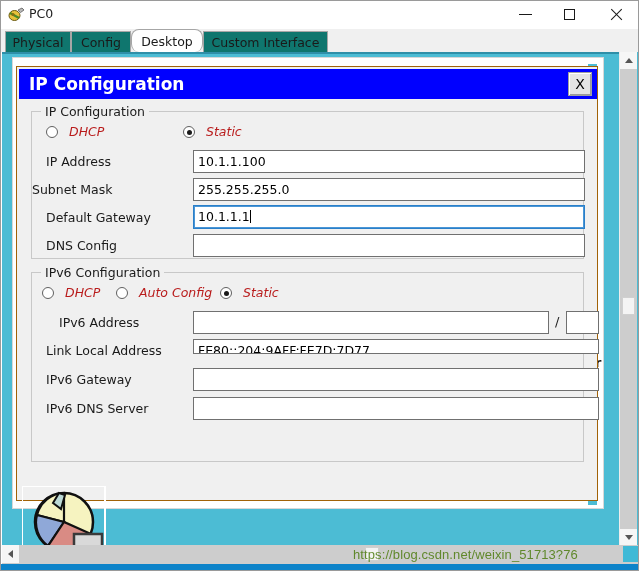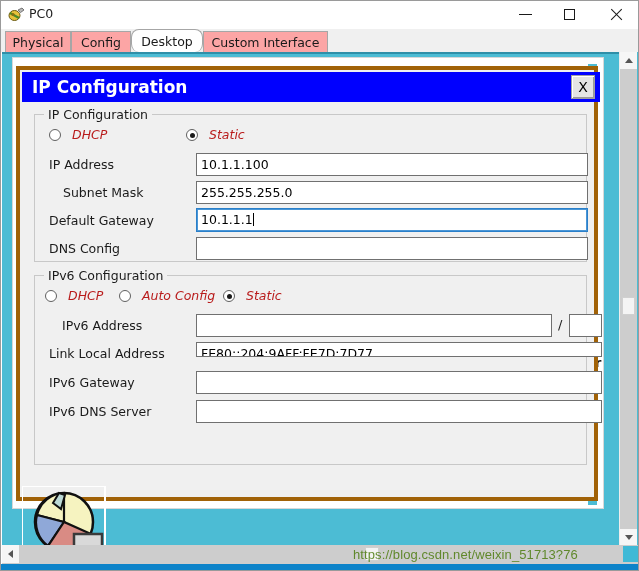--- a/index.html
+++ b/index.html
@@ -87,21 +87,21 @@
     left: 0; top: 28px;
     width: 639px;
     height: 23px;
     background: #f0f0f0;
     box-sizing: border-box;
   }
   .tab {
     position: absolute;
     top: 2px;
     height: 21px;
-    background: #fca5a5;
+    background: #0f766e;
     border: 1px solid #a6a6a6;
     border-bottom: none;
     box-sizing: border-box;
     display: flex;
     align-items: center;
     justify-content: center;
     font-size: 12.5px;
     color: #1a1a1a;
     cursor: default;
     white-space: nowrap;
@@ -162,21 +162,21 @@
     background: linear-gradient(180deg, #4cbcd4 0%, #1f7fb5 45%, #4cbcd4 100%);
   }
 
   
   .dialog {
     position: absolute;
     left: 14px; top: 14px;
     width: 582px;
     height: 435px;
     background: #f0f0f0;
-    border: 4px solid #a16207;
+    border: 1px solid #a16207;
     box-sizing: border-box;
   }
   .dlg-titlebar {
     position: absolute;
     left: 2px; top: 2px;
     width: 578px;
     height: 30px;
     background: #0000ff;
     box-sizing: border-box;
   }
@@ -472,21 +472,21 @@
           <span class="radio-label">DHCP</span>
         </div>
         <div class="radio-wrap" style="left:151px; top:13px;">
           <span class="radio checked"></span>
           <span class="radio-label">Static</span>
         </div>
 
         <div class="field-label" style="left:14px; top:42px;">IP Address</div>
         <div class="textbox" style="left:161px; top:38px; width:392px; height:23px;"><span>10.1.1.100</span></div>
 
-        <div class="field-label" style="left:28px; top:70px;">Subnet Mask</div>
+        <div class="field-label" style="left:0; top:70px;">Subnet Mask</div>
         <div class="textbox" style="left:161px; top:66px; width:392px; height:23px;"><span>255.255.255.0</span></div>
 
         <div class="field-label" style="left:14px; top:98px;">Default Gateway</div>
         <div class="textbox focused" style="left:161px; top:93px; width:392px; height:24px;"><span>10.1.1.1</span><span class="caret"></span></div>
 
         <div class="field-label" style="left:14px; top:126px;">DNS Config</div>
         <div class="textbox" style="left:161px; top:122px; width:392px; height:23px;"><span></span></div>
       </div>
 
       <div class="group" style="left:14px; top:205px; width:553px; height:190px;">

